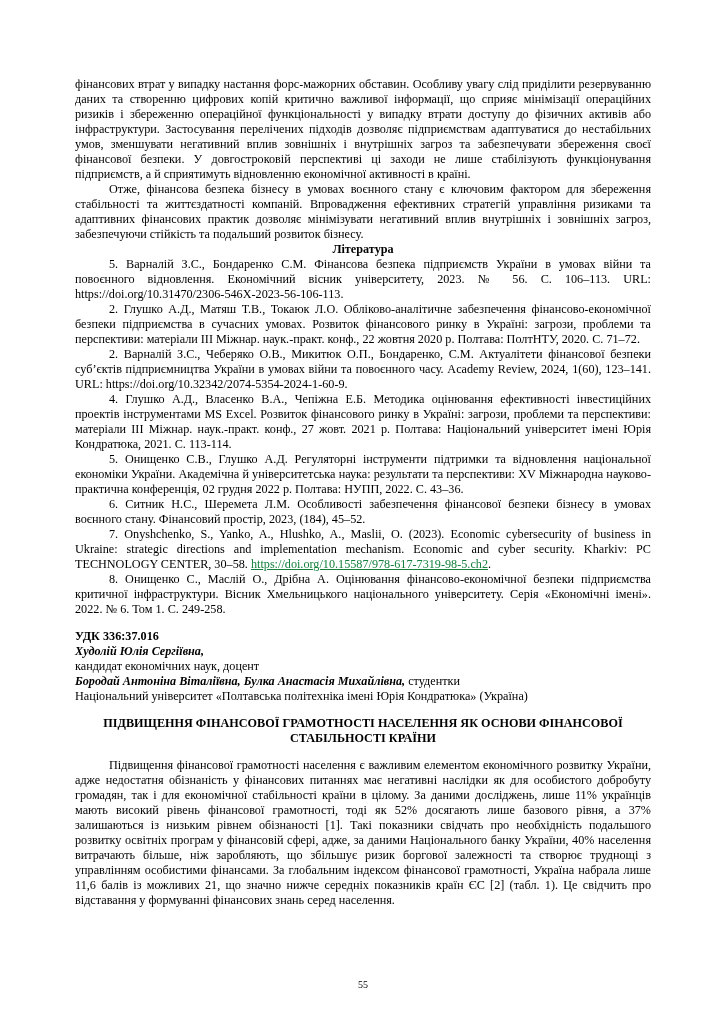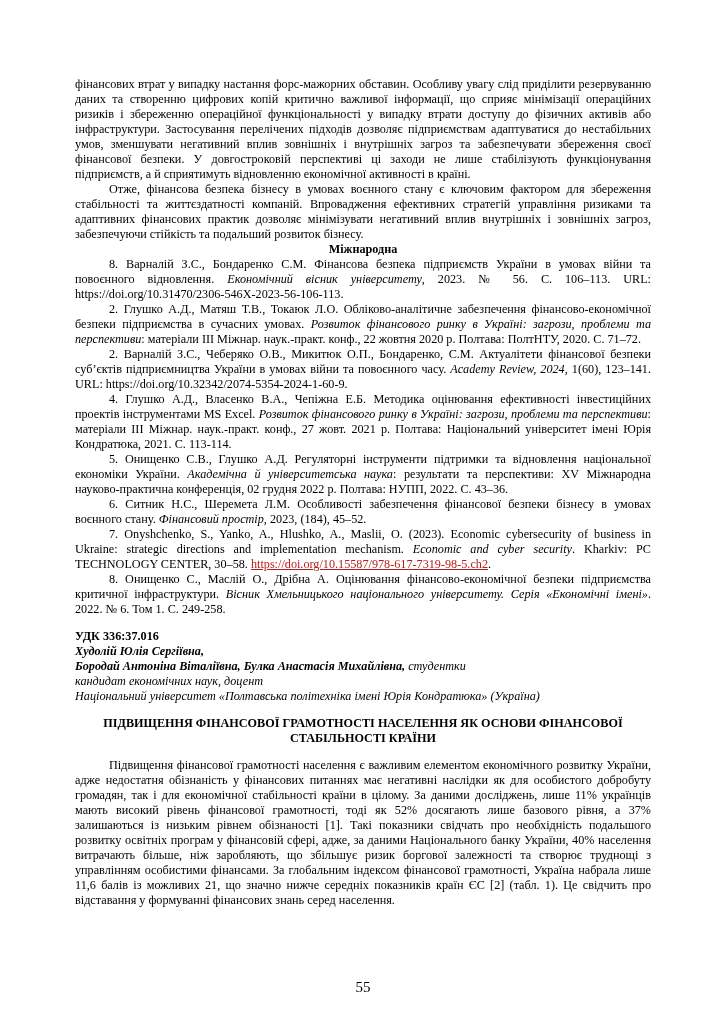--- a/index.html
+++ b/index.html
@@ -42,62 +42,62 @@
     text-align: left;
   }
   .author-line { }
   .article-title {
     margin-top: 12px !important;
     text-align: center;
     font-weight: bold;
   }
   .body-start { margin-top: 12px !important; }
   .seg-n { font-style: normal; }
-  .seg-i { font-style: italic; }
+  .seg-i { }
   .seg-bi { font-style: italic; font-weight: bold; }
   a.seg-link {
-    color: #b91c1c;
+    color: #15803d;
     text-decoration: underline;
     cursor: pointer;
   }
   .page-number {
     position: absolute;
     top: 963px;
     left: 75px;
     width: 576px;
     text-align: center;
-    font-size: 15px;
+    font-size: 10px;
   }
 </style>
 </head>
 <body>
 
 <div class="sheet">
   <div class="content">
 
     <p class="para">фінансових втрат у випадку настання форс-мажорних обставин. Особливу увагу слід приділити резервуванню даних та створенню цифрових копій критично важливої інформації, що сприяє мінімізації операційних ризиків і збереженню операційної функціональності у випадку втрати доступу до фізичних активів або інфраструктури. Застосування перелічених підходів дозволяє підприємствам адаптуватися до нестабільних умов, зменшувати негативний вплив зовнішніх і внутрішніх загроз та забезпечувати збереження своєї фінансової безпеки. У довгостроковій перспективі ці заходи не лише стабілізують функціонування підприємств, а й сприятимуть відновленню економічної активності в країні.</p>
 
     <p class="para ind">Отже, фінансова безпека бізнесу в умовах воєнного стану є ключовим фактором для збереження стабільності та життєздатності компаній. Впровадження ефективних стратегій управління ризиками та адаптивних фінансових практик дозволяє мінімізувати негативний вплив внутрішніх і зовнішніх загроз, забезпечуючи стійкість та подальший розвиток бізнесу.</p>
 
-    <p class="heading-center">Міжнародна</p>
+    <p class="heading-center">Література</p>
 
-    <p class="para ind"><span class="seg-n">8. Варналій З.С., Бондаренко С.М. Фінансова безпека підприємств України в умовах війни та повоєнного відновлення. </span><span class="seg-i">Економічний вісник університету</span><span class="seg-n">, 2023. № 56. С. 106–113. URL: https://doi.org/10.31470/2306-546X-2023-56-106-113.</span></p>
+    <p class="para ind"><span class="seg-n">5. Варналій З.С., Бондаренко С.М. Фінансова безпека підприємств України в умовах війни та повоєнного відновлення. </span><span class="seg-i">Економічний вісник університету</span><span class="seg-n">, 2023. № 56. С. 106–113. URL: https://doi.org/10.31470/2306-546X-2023-56-106-113.</span></p>
     <p class="para ind"><span class="seg-n">2. Глушко А.Д., Матяш Т.В., Токаюк Л.О. Обліково-аналітичне забезпечення фінансово-економічної безпеки підприємства в сучасних умовах. </span><span class="seg-i">Розвиток фінансового ринку в Україні: загрози, проблеми та перспективи</span><span class="seg-n">: матеріали ІІІ Міжнар. наук.-практ. конф., 22 жовтня 2020 р. Полтава: ПолтНТУ, 2020. С. 71–72.</span></p>
     <p class="para ind"><span class="seg-n">2. Варналій З.С., Чеберяко О.В., Микитюк О.П., Бондаренко, С.М. Актуалітети фінансової безпеки суб’єктів підприємництва України в умовах війни та повоєнного часу. </span><span class="seg-i">Academy Review, 2024,</span><span class="seg-n"> 1(60), 123–141. URL: https://doi.org/10.32342/2074-5354-2024-1-60-9.</span></p>
     <p class="para ind"><span class="seg-n">4. Глушко А.Д., Власенко В.А., Чепіжна Е.Б. Методика оцінювання ефективності інвестиційних проектів інструментами MS Excel. </span><span class="seg-i">Розвиток фінансового ринку в Україні: загрози, проблеми та перспективи</span><span class="seg-n">: матеріали ІІІ Міжнар. наук.-практ. конф., 27 жовт. 2021 р. Полтава: Національний університет імені Юрія Кондратюка, 2021. С. 113-114.</span></p>
     <p class="para ind"><span class="seg-n">5. Онищенко С.В., Глушко А.Д. Регуляторні інструменти підтримки та відновлення національної економіки України. </span><span class="seg-i">Академічна й університетська наука</span><span class="seg-n">: результати та перспективи: XV Міжнародна науково-практична конференція, 02 грудня 2022 р. Полтава: НУПП, 2022. С. 43–36.</span></p>
     <p class="para ind"><span class="seg-n">6. Ситник Н.С., Шеремета Л.М. Особливості забезпечення фінансової безпеки бізнесу в умовах воєнного стану. </span><span class="seg-i">Фінансовий простір</span><span class="seg-n">, 2023, (184), 45–52.</span></p>
     <p class="para ind"><span class="seg-n">7. Onyshchenko, S., Yanko, A., Hlushko, A., Maslii, O. (2023). Economic cybersecurity of business in Ukraine: strategic directions and implementation mechanism. </span><span class="seg-i">Economic and cyber security</span><span class="seg-n">. Kharkiv: PC TECHNOLOGY CENTER, 30–58. </span><a class="seg-link" href="#">https://doi.org/10.15587/978-617-7319-98-5.ch2</a><span class="seg-n">.</span></p>
     <p class="para ind"><span class="seg-n">8. Онищенко С., Маслій О., Дрібна А. Оцінювання фінансово-економічної безпеки підприємства критичної інфраструктури. </span><span class="seg-i">Вісник Хмельницького національного університету. Серія «Економічні імені»</span><span class="seg-n">. 2022. № 6. Том 1. С. 249-258.</span></p>
 
     <p class="udk">УДК 336:37.016</p>
 
     <p class="author-line"><span class="seg-bi">Худолій Юлія Сергіївна,</span></p>
+    <p class="author-line"><span class="seg-i">кандидат економічних наук, доцент</span></p>
     <p class="author-line"><span class="seg-bi">Бородай Антоніна Віталіївна, Булка Анастасія Михайлівна,</span><span class="seg-i"> студентки</span></p>
-    <p class="author-line"><span class="seg-i">кандидат економічних наук, доцент</span></p>
     <p class="author-line"><span class="seg-i">Національний університет «Полтавська політехніка імені Юрія Кондратюка» (Україна)</span></p>
 
     <p class="article-title">ПІДВИЩЕННЯ ФІНАНСОВОЇ ГРАМОТНОСТІ НАСЕЛЕННЯ ЯК ОСНОВИ ФІНАНСОВОЇ СТАБІЛЬНОСТІ КРАЇНИ</p>
 
     <p class="para ind body-start">Підвищення фінансової грамотності населення є важливим елементом економічного розвитку України, адже недостатня обізнаність у фінансових питаннях має негативні наслідки як для особистого добробуту громадян, так і для економічної стабільності країни в цілому. За даними досліджень, лише 11% українців мають високий рівень фінансової грамотності, тоді як 52% досягають лише базового рівня, а 37% залишаються із низьким рівнем обізнаності [1]. Такі показники свідчать про необхідність подальшого розвитку освітніх програм у фінансовій сфері, адже, за даними Національного банку України, 40% населення витрачають більше, ніж заробляють, що збільшує ризик боргової залежності та створює труднощі з управлінням особистими фінансами. За глобальним індексом фінансової грамотності, Україна набрала лише 11,6 балів із можливих 21, що значно нижче середніх показників країн ЄС [2] (табл. 1). Це свідчить про відставання у формуванні фінансових знань серед населення.</p>
 
   </div>
 
   <div class="page-number">55</div>
 </div>

